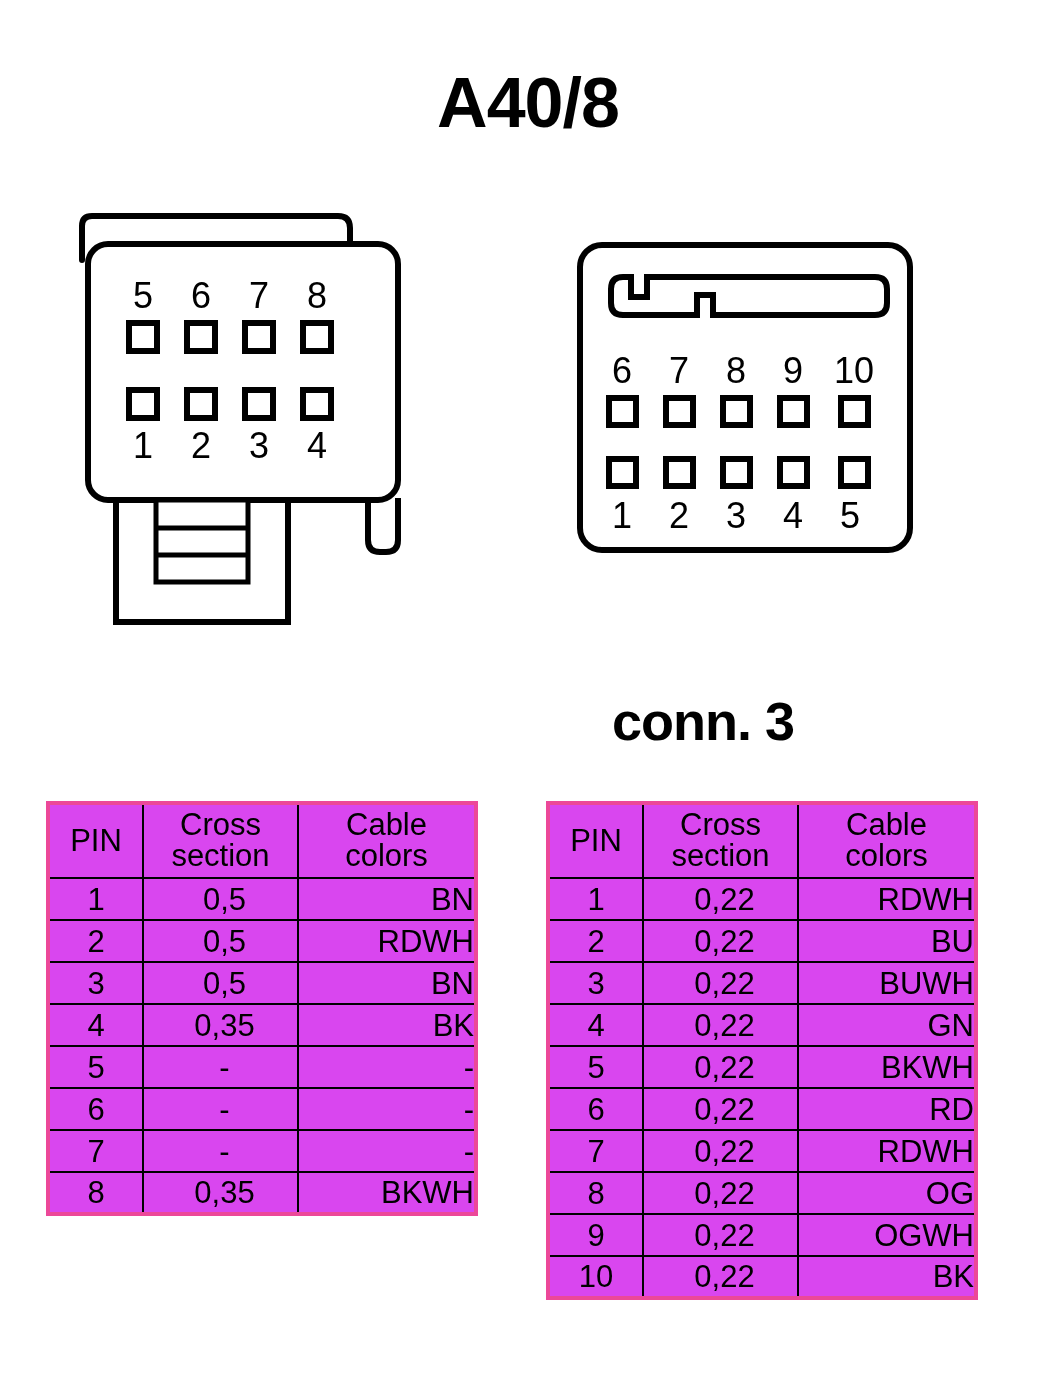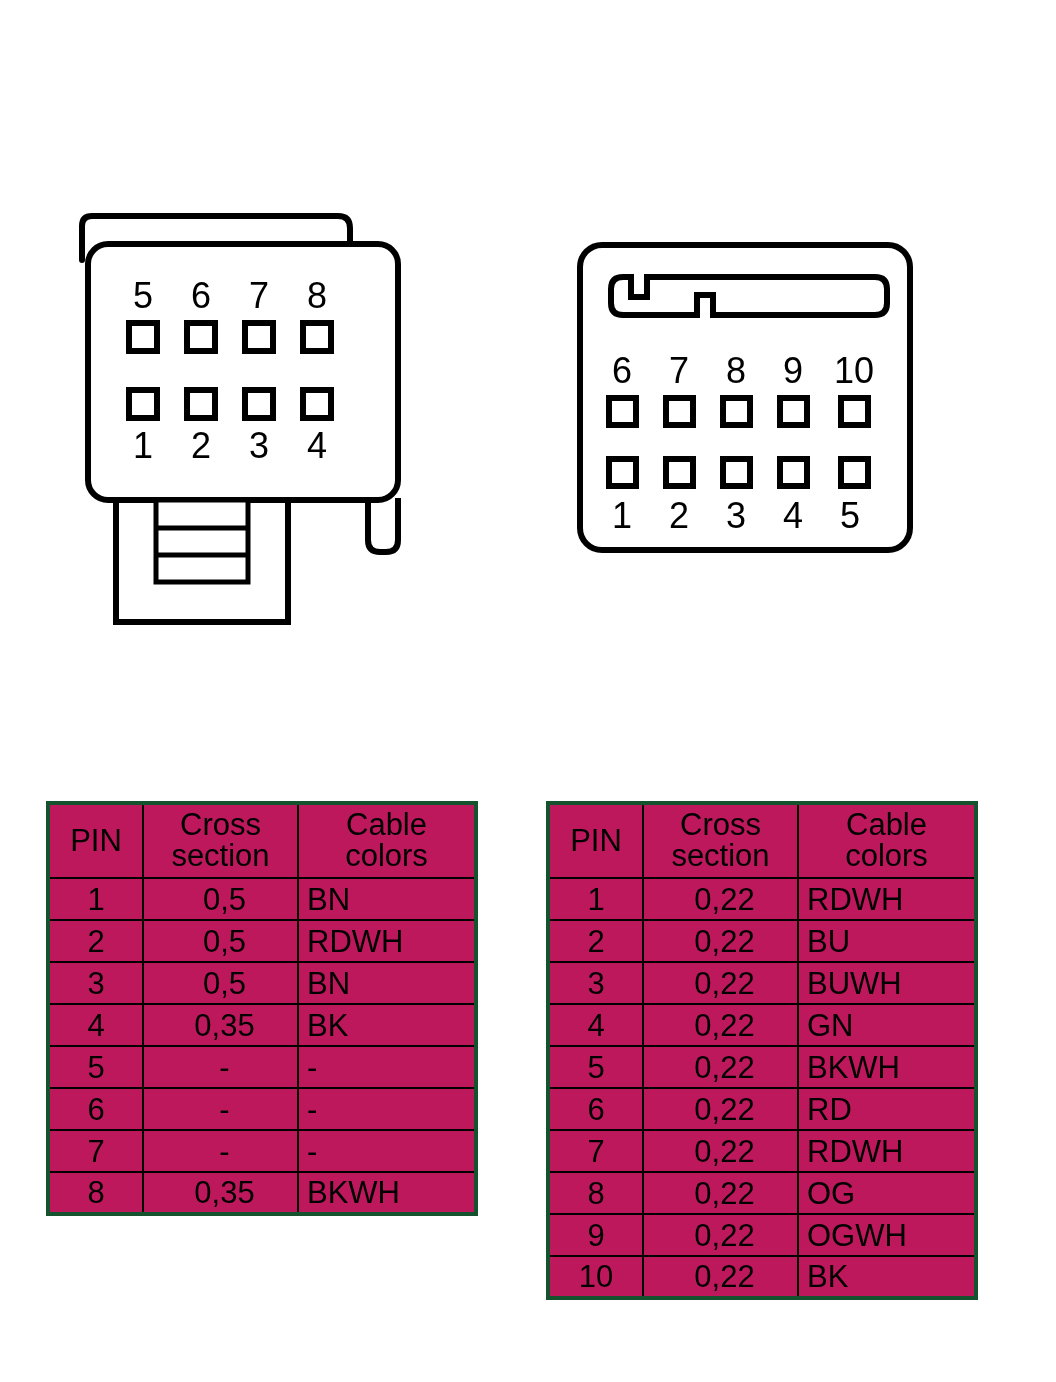--- a/index.html
+++ b/index.html
@@ -31,47 +31,48 @@
   .sect-head{
     position:absolute;font-size:54px;font-weight:bold;
     line-height:1;white-space:nowrap;letter-spacing:-1px;
   }
   #conn2-heading{left:122px;top:694px;}
   #conn3-heading{left:612px;top:694px;}
 
   
   .pintable{
     position:absolute;border-collapse:collapse;
-    border:4px solid #14532d;background:#be185d;
+    border:4px solid #ec4899;background:#d946ef;
     font-size:31px;line-height:1;
   }
   .pintable td,.pintable th{
     border:2px solid #000;padding:0;margin:0;
     font-weight:normal;font-size:31px;
     height:42px;box-sizing:border-box;
   }
   .pintable th{height:auto;padding:4px 0 6px 0;}
   .col-pin{width:95px;text-align:center;}
   .col-cs{width:158px;text-align:center;padding-left:8px!important;}
-  .col-cc{width:175px;text-align:left;padding-left:8px!important;}
+  .col-cc{width:175px;text-align:right;padding-left:8px!important;}
   .pintable th.col-pin,.pintable th.col-cs,.pintable th.col-cc{text-align:center;padding-left:0!important;}
   .hdr-l2{display:block;}
 
   #table-conn2{left:46px;top:801px;}
   #table-conn2 .col-cs{width:155px;}
   #table-conn2 .col-cc{width:178px;}
   #table-conn3{left:546px;top:801px;}
   #table-conn3 .col-cs{width:155px;}
   #table-conn3 .col-cc{width:178px;}
 </style>
 </head>
 <body>
 
 <div class="page">
 
+  <div id="title">A40/8</div>
 
   <svg id="conn2-drawing" class="conn-svg" width="380" height="420" viewBox="0 0 380 420">
 
     <path d="M 22 50 L 22 16 Q 22 6 32 6 L 278 6 Q 290 6 290 18 L 290 52" fill="none" stroke="#000" stroke-width="6" stroke-linecap="round"></path>
 
     <rect x="28" y="34" width="310" height="256" rx="20" ry="20" fill="#fff" stroke="#000" stroke-width="6"></rect>
 
     <path d="M 308 288 L 308 330 Q 308 342 320 342 L 326 342 Q 338 342 338 330 L 338 288" fill="none" stroke="#000" stroke-width="6"></path>
 
     <rect x="56" y="290" width="172" height="122" fill="#fff" stroke="#000" stroke-width="6"></rect>
@@ -129,20 +130,21 @@
     <rect x="215" y="224" width="27" height="27" fill="#fff" stroke="#000" stroke-width="6"></rect>
     <rect x="276" y="224" width="27" height="27" fill="#fff" stroke="#000" stroke-width="6"></rect>
 
     <text class="pinlabel" x="57" y="293">1</text>
     <text class="pinlabel" x="114" y="293">2</text>
     <text class="pinlabel" x="171" y="293">3</text>
     <text class="pinlabel" x="228" y="293">4</text>
     <text class="pinlabel" x="285" y="293">5</text>
   </svg>
 
+  <div id="conn3-heading" class="sect-head">conn. 3</div>
 
   <table id="table-conn2" class="pintable">
     <thead>
       <tr>
         <th class="col-pin">
           <span class="hdr-l2">PIN</span>
         </th>
         <th class="col-cs">
           <span class="hdr-l2">Cross</span>
           <span class="hdr-l2">section</span>

